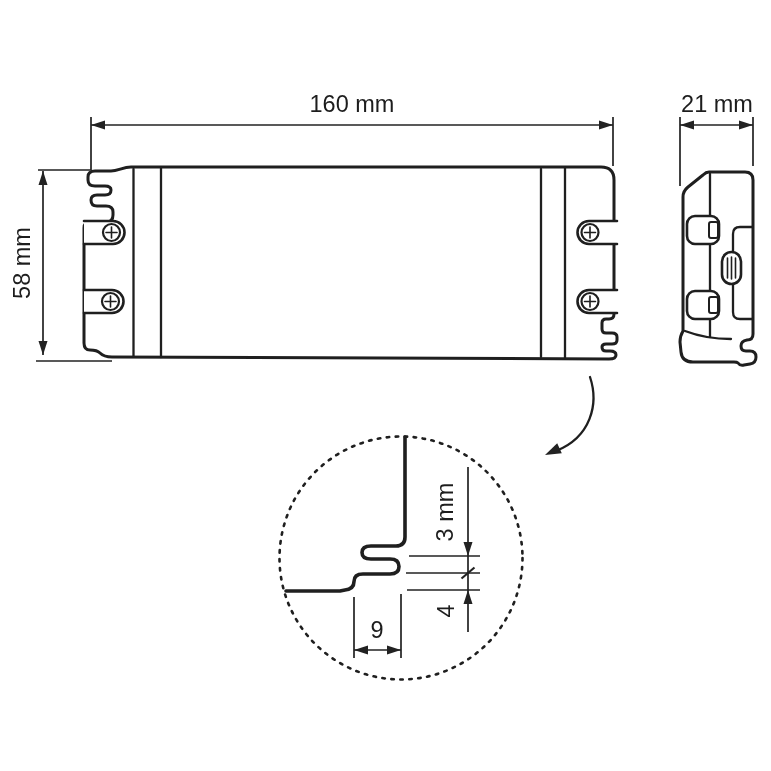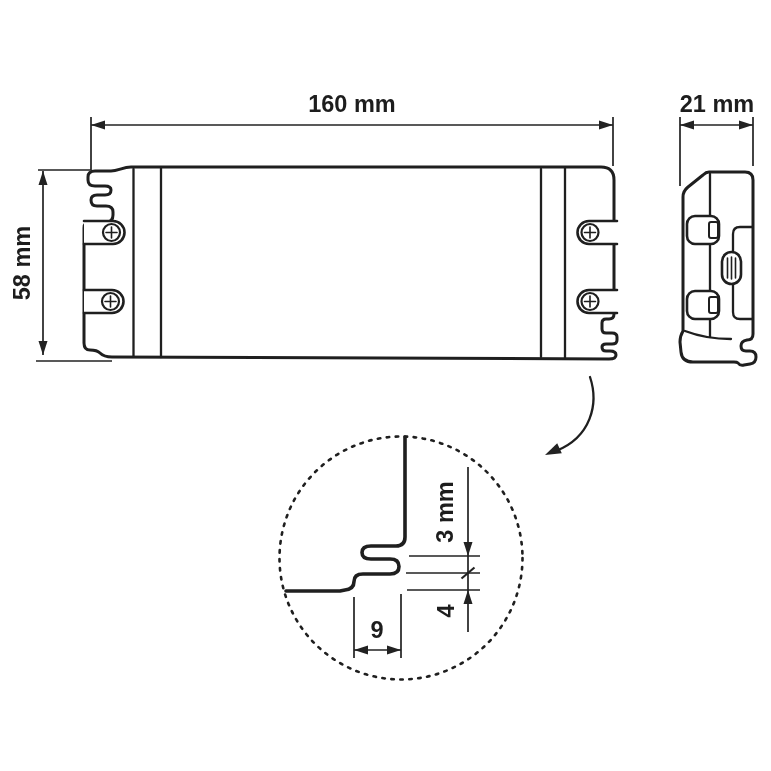--- a/index.html
+++ b/index.html
@@ -5,21 +5,20 @@
   :root { --line: #1f1f1f; --bg: #ffffff; }
   * { margin: 0; padding: 0; box-sizing: border-box; }
   html, body { background: #fff; }
   .stage {
     position: relative;
     width: 771px;
     height: 747px;
     background: var(--bg);
     overflow: hidden;
     font-family: "Liberation Sans", "DejaVu Sans", sans-serif;
-    font-weight: bold;
   }
   svg { display: block; width: 771px; height: 771px; }
   .outline  { fill: #ffffff; stroke: var(--line); stroke-width: 3;   stroke-linejoin: round; stroke-linecap: round; }
   .outline2 { fill: #ffffff; stroke: var(--line); stroke-width: 2.6; stroke-linejoin: round; stroke-linecap: round; }
   .thin     { fill: none;    stroke: var(--line); stroke-width: 2.3; stroke-linecap: round; }
   .hair     { fill: none;    stroke: var(--line); stroke-width: 1.6; stroke-linecap: round; }
   .dim      { fill: none;    stroke: #222222;     stroke-width: 1.7; stroke-linecap: butt; }
   .arrowhead{ fill: #222222; stroke: none; }
   .hookline { fill: none;    stroke: var(--line); stroke-width: 3.6; stroke-linejoin: round; stroke-linecap: round; }
   .dashcircle { fill: none; stroke: var(--line); stroke-width: 2.6; stroke-dasharray: 2.5 6.5; stroke-linecap: round; }

